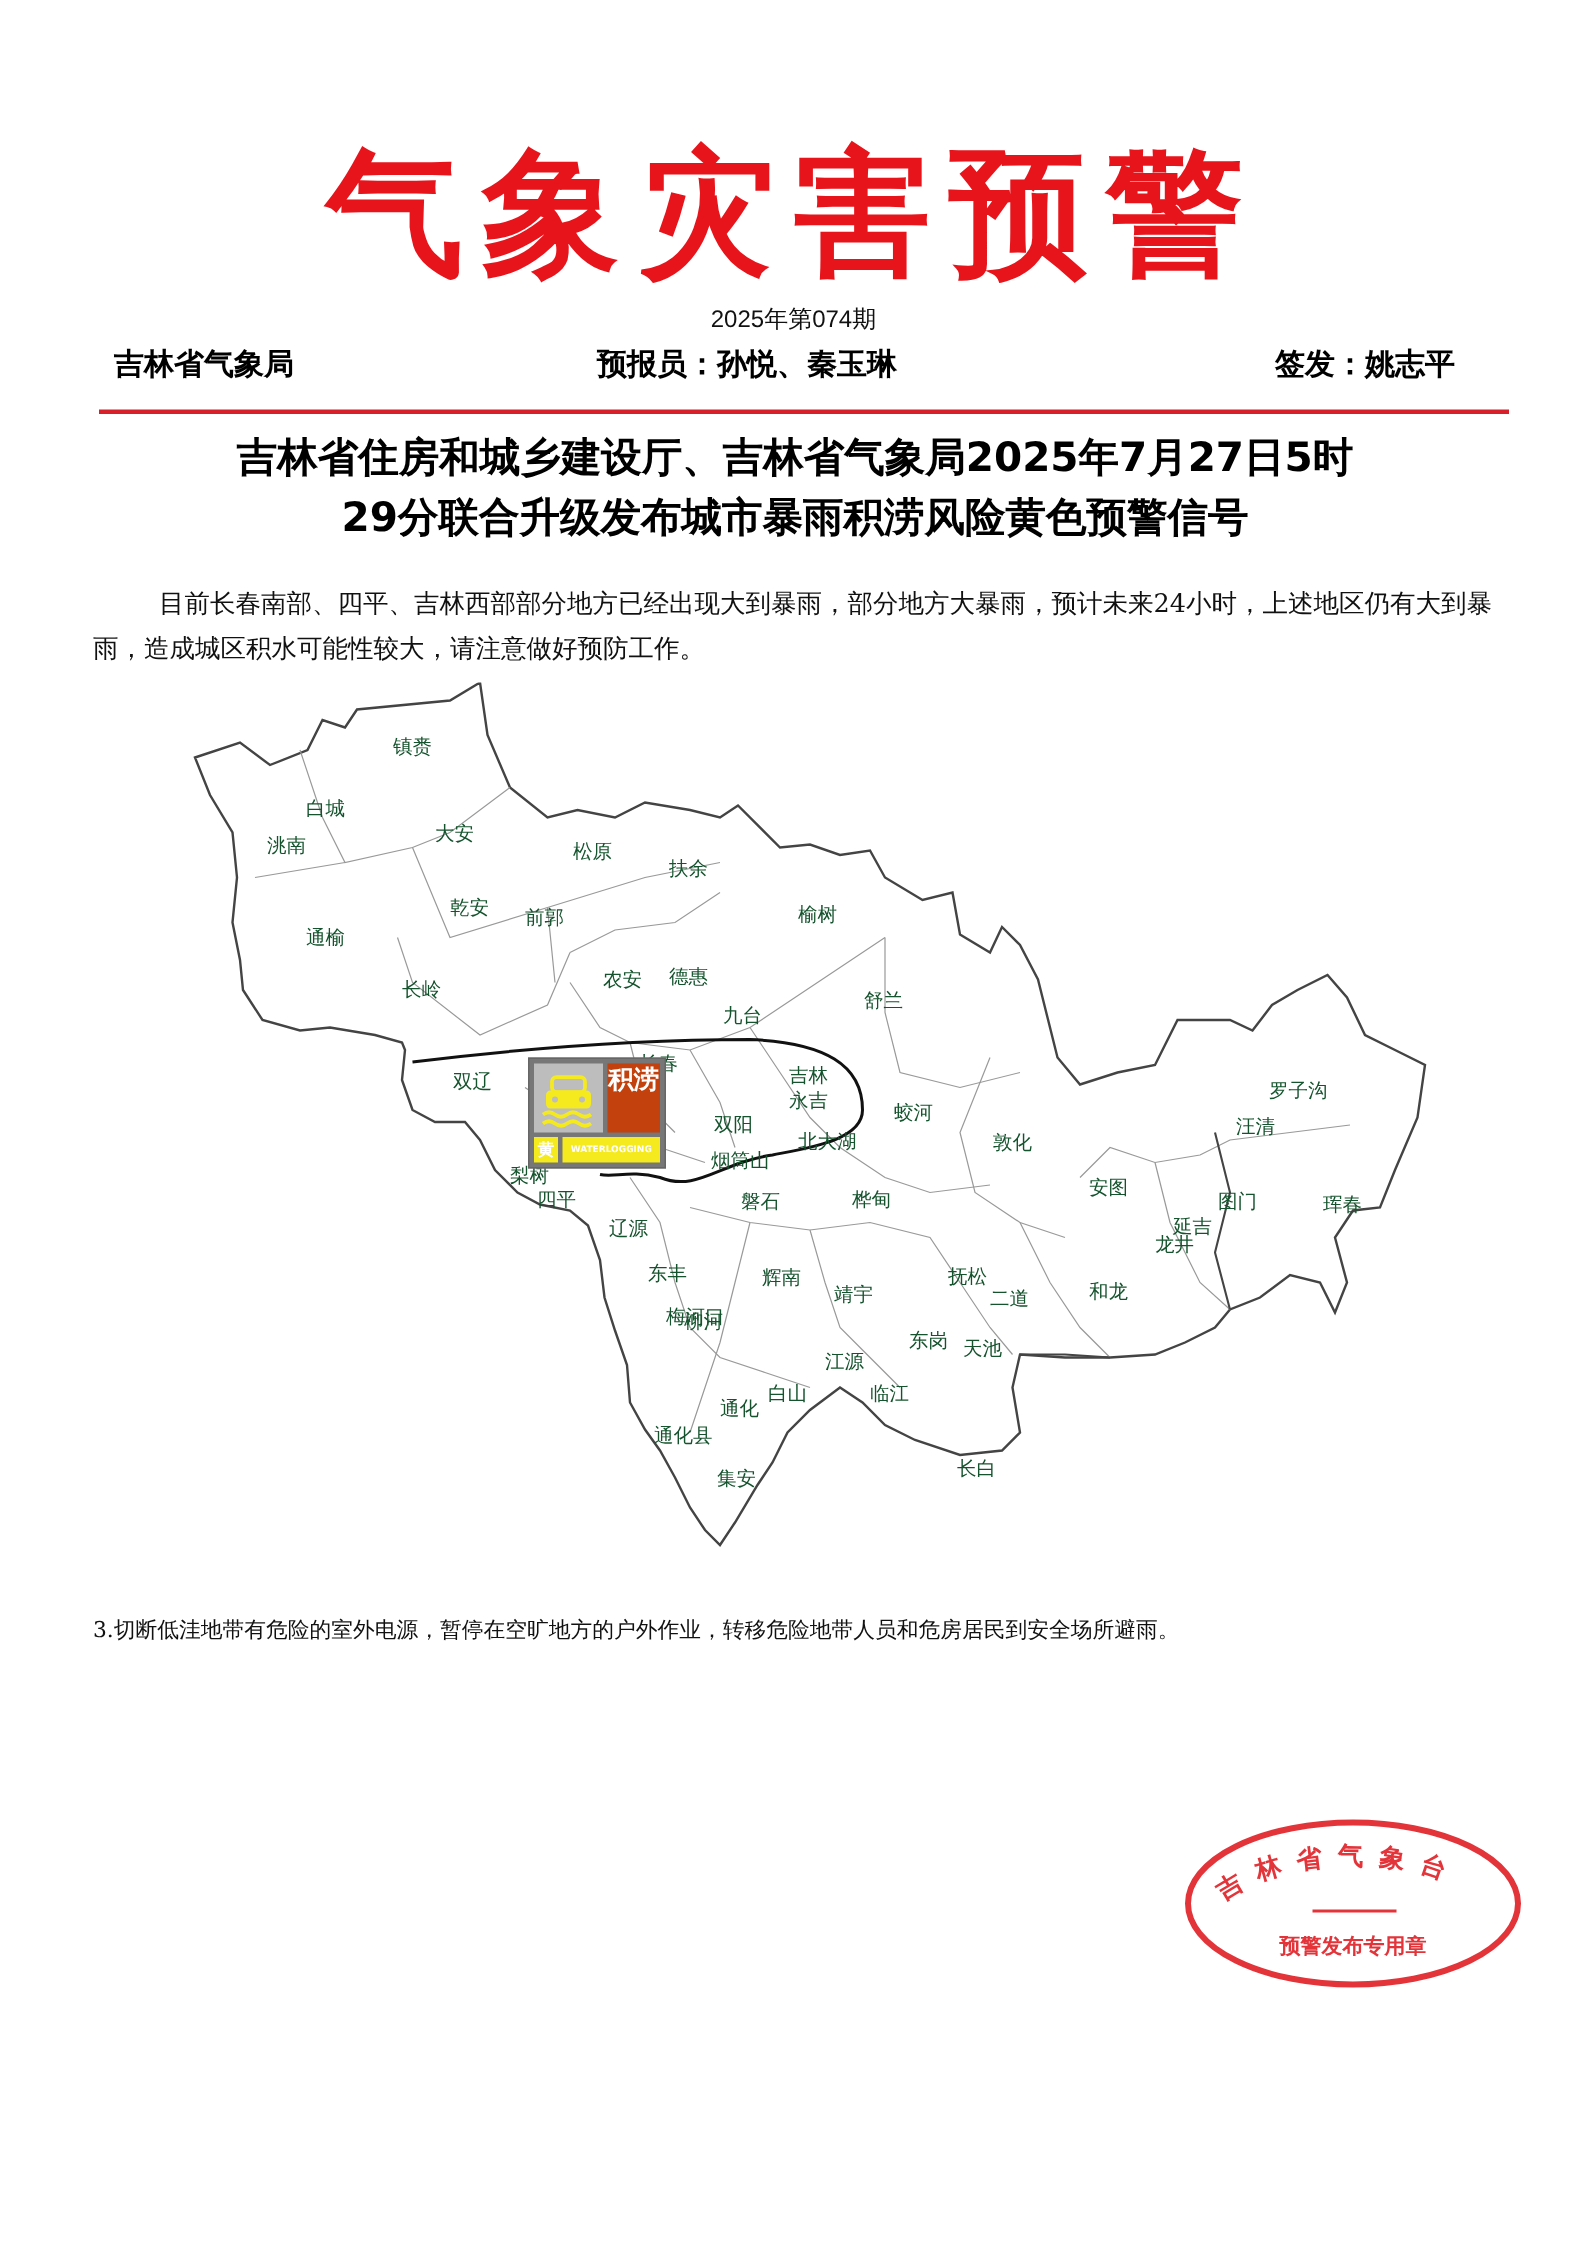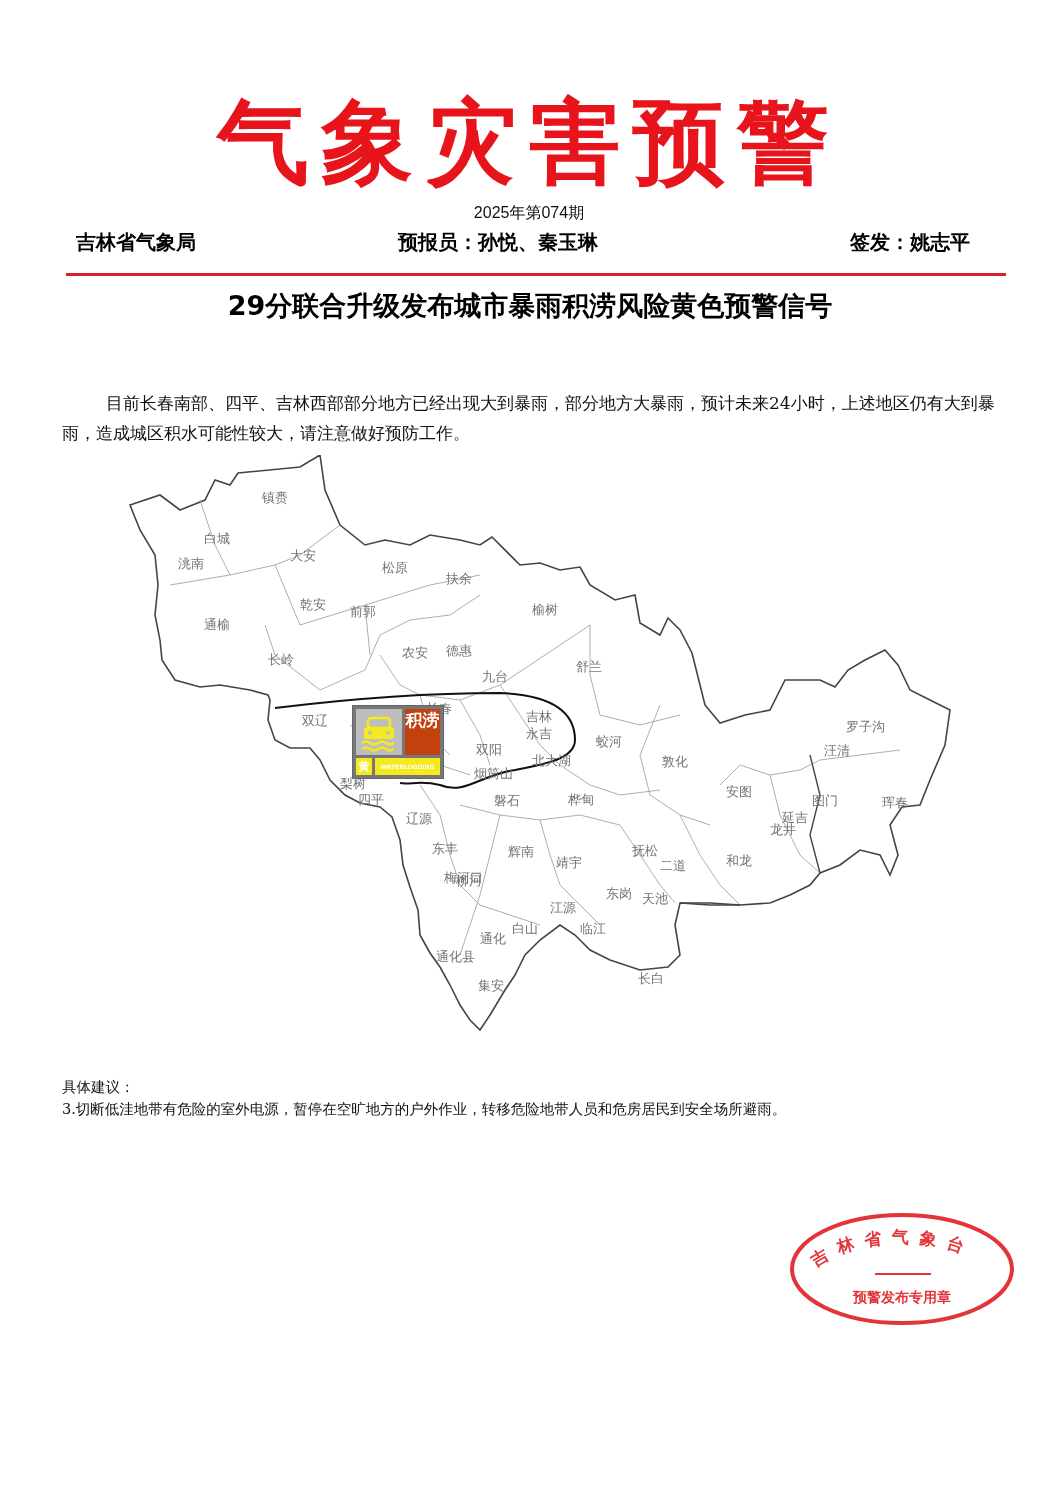--- a/index.html
+++ b/index.html
@@ -9,21 +9,21 @@
   .meta-row { position: absolute; top: 229px; left: 76px; right: 88px; height: 30px; font-family: "DejaVu Serif", serif; font-size: 20px; font-weight: bold; }
   .meta-row span { position: absolute; top: 0; white-space: nowrap; }
   .meta-org { left: 0; }
   .meta-fc { left: 322px; }
   .meta-sign { right: 0; }
   .red-rule { position: absolute; left: 66px; width: 940px; top: 273px; height: 3px; background: #d8202a; }
   .headline { position: absolute; left: 60px; width: 940px; top: 286px; text-align: center; font-size: 27px; font-weight: bold; line-height: 40px; font-family: "DejaVu Sans", sans-serif; }
   .body-p { position: absolute; left: 62px; width: 935px; top: 388px; font-size: 17px; line-height: 30px; text-indent: 44px; font-family: "DejaVu Serif", serif; color: #111; }
   .map { position: absolute; left: 120px; top: 455px; width: 860px; height: 600px; }
   .map svg { width: 100%; height: 100%; }
-  .map .lbl { position: absolute; font-size: 13px; color: #737373; white-space: nowrap; font-family: Liberation Sans, sans-serif; }
+  .map .lbl { position: absolute; font-size: 13px; color: #14532d; white-space: nowrap; font-family: Liberation Sans, sans-serif; }
   .badge { position: absolute; left: 352px; top: 705px; width: 90px; height: 72px; background: #777; border: 1px solid #666; }
   .badge .car { position: absolute; left: 3px; top: 3px; width: 46px; height: 46px; background: #bdbdbd; }
   .badge .car svg { width: 46px; height: 46px; }
   .badge .word { position: absolute; left: 52px; top: 3px; width: 35px; height: 46px; background: #c2410c; color: #fff; font-size: 17px; font-weight: bold; line-height: 22px; text-align: center; }
   .badge .lvl { position: absolute; left: 3px; top: 52px; width: 16px; height: 17px; background: #f5ea1d; color: #fff; font-size: 11px; font-weight: bold; text-align: center; line-height: 17px; }
   .badge .en { position: absolute; left: 22px; top: 52px; width: 65px; height: 17px; background: #f5ea1d; color: #fff; font-size: 6px; font-weight: bold; text-align: center; line-height: 17px; letter-spacing: 0; }
   .adv { position: absolute; left: 62px; top: 1076px; width: 930px; font-size: 14.5px; line-height: 22px; font-family: "DejaVu Serif", serif; color: #111; }
   .adv div { white-space: nowrap; }
   .seal { position: absolute; left: 787px; top: 1210px; width: 230px; height: 118px; }
   .seal svg { width: 100%; height: 100%; }
@@ -35,20 +35,21 @@
 <div class="issue">2025年第074期</div>
 
 <div class="meta-row">
   <span class="meta-org">吉林省气象局</span>
   <span class="meta-fc">预报员：孙悦、秦玉琳</span>
   <span class="meta-sign">签发：姚志平</span>
 </div>
 <div class="red-rule"></div>
 
 <div class="headline">
+  <div>吉林省住房和城乡建设厅、吉林省气象局2025年7月27日5时</div>
   <div>29分联合升级发布城市暴雨积涝风险黄色预警信号</div>
 </div>
 
 <div class="body-p">目前长春南部、四平、吉林西部部分地方已经出现大到暴雨，部分地方大暴雨，预计未来24小时，上述地区仍有大到暴雨，造成城区积水可能性较大，请注意做好预防工作。</div>
 
 <div class="map">
   <svg viewBox="0 0 860 600" preserveAspectRatio="none">
 
     <path d="M10,50 L40,40 L60,55 L85,45 L95,25 L110,30 L118,18 L180,12 L200,0 L205,35 L220,70 L245,90 L265,85 L290,90 L310,80 L340,85 L360,90 L372,82 L400,110 L420,108 L440,115 L460,112 L470,130 L495,145 L515,140 L520,168 L540,180 L548,163 L560,175 L572,198 L575,210 L585,250 L600,268 L625,260 L650,255 L665,225 L700,225 L715,232 L728,215 L745,205 L765,195 L778,210 L790,235 L810,245 L830,255 L825,290 L810,325 L800,350 L782,352 L770,370 L778,400 L770,420 L760,400 L740,395 L720,410 L700,418 L690,430 L670,440 L650,448 L620,450 L590,450 L560,448 L555,470 L560,500 L548,512 L520,515 L490,505 L470,495 L455,480 L440,470 L420,485 L405,500 L395,520 L385,535 L370,560 L360,575 L350,565 L340,550 L330,530 L320,512 L310,498 L300,480 L298,455 L290,432 L283,410 L280,385 L272,362 L260,352 L240,348 L225,340 L210,325 L200,305 L190,293 L170,293 L155,285 L148,265 L150,245 L148,240 L130,235 L100,230 L80,232 L55,225 L42,205 L40,185 L35,160 L38,130 L35,100 L20,75 Z" fill="#fff" stroke="#444" stroke-width="1.6"></path>
 
@@ -148,21 +149,20 @@
       <path d="M6,34 q4,-3 8,0 t8,0 t8,0 t8,0" fill="none" stroke="#f5ea1d" stroke-width="2.5"></path>
       <path d="M6,40 q4,-3 8,0 t8,0 t8,0 t8,0" fill="none" stroke="#f5ea1d" stroke-width="2.5"></path>
     </svg>
   </div>
   <div class="word">积涝</div>
   <div class="lvl">黄</div>
   <div class="en">WATERLOGGING</div>
 </div>
 
 <div class="adv">
-  <div>具体建议：</div>
   <div>3.切断低洼地带有危险的室外电源，暂停在空旷地方的户外作业，转移危险地带人员和危房居民到安全场所避雨。</div>
 </div>
 
 <div class="seal">
   <svg viewBox="0 0 230 118">
     <ellipse cx="115" cy="59" rx="110" ry="54" fill="none" stroke="#e3343a" stroke-width="4"></ellipse>
     <line x1="88" y1="64" x2="144" y2="64" stroke="#e3343a" stroke-width="2"></line>
     <path id="sealArc" d="M22,68 A95,44 0 0 1 208,68" fill="none"></path>
     <text font-size="17" font-weight="bold" fill="#e3343a" font-family="DejaVu Serif, serif" letter-spacing="10">
       <textPath href="#sealArc" startOffset="6%">吉林省气象台</textPath>

